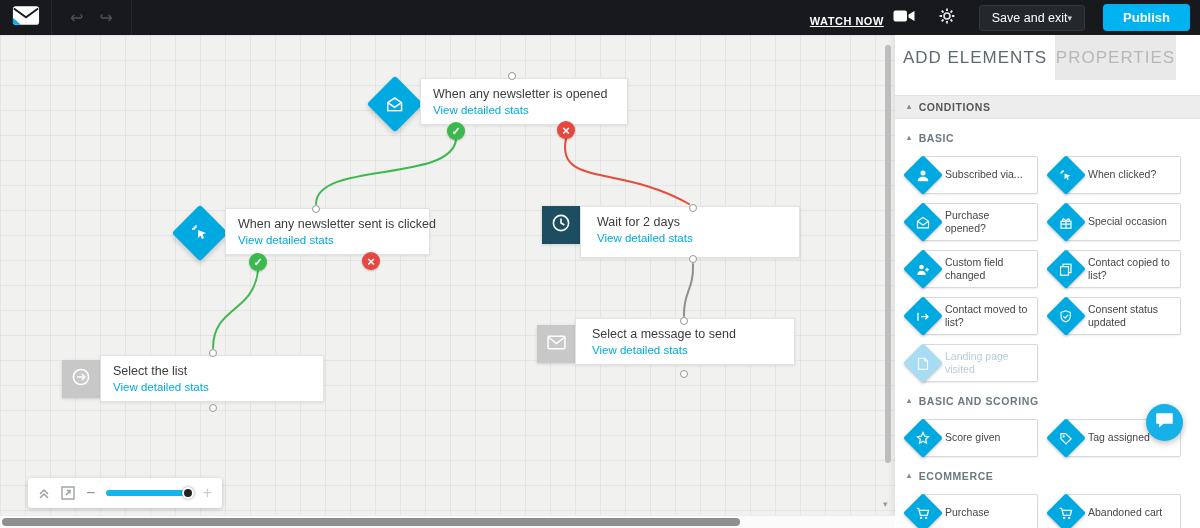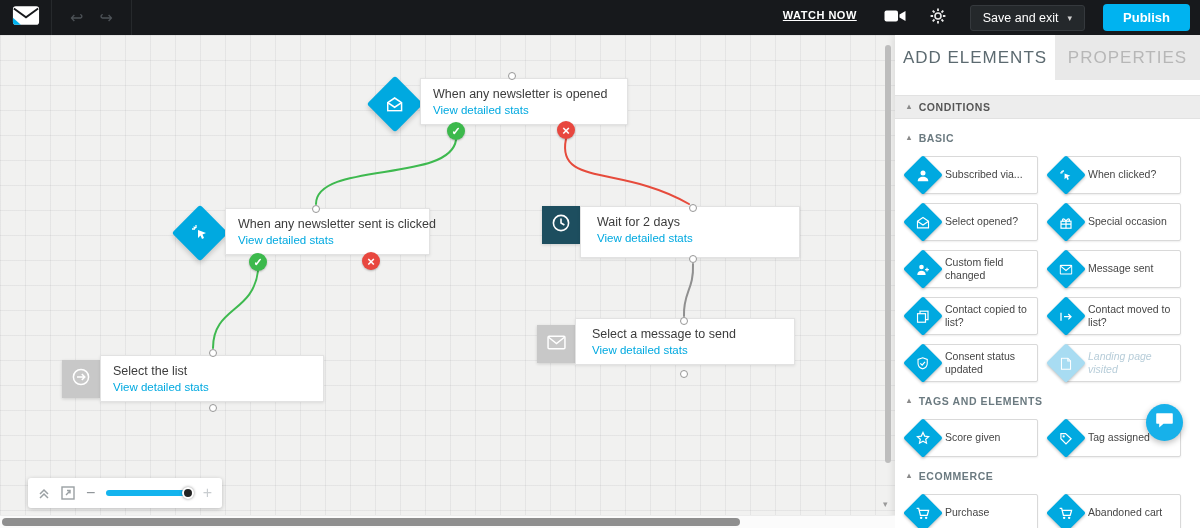--- a/index.html
+++ b/index.html
@@ -7,24 +7,24 @@
     margin: 0; width: 1200px; height: 528px; position: relative;
     font-family: "Liberation Sans", sans-serif; overflow: hidden; background: #fff;
   }
 
   
   .topbar { position: absolute; left:0; top:0; width:1200px; height:35px; background:#17191c; display:flex; align-items:center; z-index:20; }
   .logo { width:52px; height:35px; display:flex; align-items:center; justify-content:center; border-right:1px solid #26292c; cursor:pointer; }
   .history { display:flex; align-items:center; gap:16px; padding:0 18px; height:100%; border-right:1px solid #26292c; }
   .hist-icon { color:#4d5257; font-size:16px; cursor:pointer; }
   .topbar-right { margin-left:auto; display:flex; align-items:center; gap:18px; padding-right:10px; }
-  .watch-group { display:flex; align-items:flex-start; gap:27px; cursor:pointer; }
+  .watch-group { display:flex; align-items:flex-end; gap:9px; cursor:pointer; }
   .watch-now { color:#fff; font-size:11px; font-weight:bold; letter-spacing:.5px; text-decoration:underline; }
   .gearbtn { display:flex; cursor:pointer; margin:0 6px; }
-  .save-exit { background:#24282b; color:#fff; font-size:12.5px; padding:5px 12px; border-radius:3px; border:1px solid #35393d; display:flex; gap:9px; align-items:center; cursor:pointer; }
+  .save-exit { background:#24282b; color:#fff; font-size:12.5px; padding:5px 12px; border-radius:3px; border:1px solid #35393d; display:flex; align-items:center; cursor:pointer; }
   .caret { font-size:9px; color:#cfcfcf; }
   .publish { background:#00b3f0; color:#fff; font-size:13px; font-weight:bold; padding:6px 20px; border-radius:4px; border:none; cursor:pointer; }
 
   
   .canvas { position:absolute; left:0; top:35px; width:1008px; height:493px; background:#f1f1f0;
     background-image:
       linear-gradient(to right, rgba(125,125,125,.10) 1px, transparent 1px),
       linear-gradient(to bottom, rgba(125,125,125,.10) 1px, transparent 1px);
     background-size:25px 25px; overflow:hidden; }
   .edges { position:absolute; left:0; top:0; z-index:1; pointer-events:none; }
@@ -54,30 +54,30 @@
   .vthumb { position:absolute; left:1px; top:6px; width:6px; height:418px; background:#bdbdbd; border-radius:3px; }
   .vcaret { position:absolute; left:883px; top:464px; color:#9a9a9a; font-size:9px; z-index:5; cursor:pointer; }
   .hscroll { position:absolute; left:0; bottom:0; width:895px; height:13px; background:#fbfbfb; border-top:1px solid #ececec; z-index:5; cursor:pointer; }
   .hthumb { position:absolute; left:2px; top:2px; width:738px; height:8px; background:#8f8f8f; border-radius:4px; cursor:pointer; }
 
   
   .sidebar { position:absolute; left:895px; top:35px; width:305px; height:493px; background:#fff; box-shadow:-3px 0 6px rgba(0,0,0,.07); overflow:hidden; z-index:4; }
   .tabs { display:flex; height:45px; }
   .tab { display:flex; align-items:center; justify-content:center; font-size:17px; letter-spacing:1px; cursor:pointer; }
   .tab-active { width:160px; background:#fff; color:#5c6a70; }
-  .tab-inactive { width:145px; background:#e9e9e9; color:#b7b7b7; }
+  .tab-inactive { width:121px; background:#e9e9e9; color:#b7b7b7; }
   .spacer { height:15px; }
   .cond-bar { height:24px; background:#ededed; border-top:1px solid #e2e2e2; border-bottom:1px solid #e2e2e2; display:flex; align-items:center; gap:7px; padding-left:12px; font-size:10.5px; color:#565656; letter-spacing:.6px; font-weight:bold; cursor:pointer; }
   .tri { color:#8a8a8a; font-size:8px; line-height:1; }
   .group-header { display:flex; align-items:center; gap:7px; padding-left:12px; font-size:10.5px; color:#6b7a80; letter-spacing:.6px; font-weight:bold; height:20px; margin-top:9px; cursor:pointer; }
   .tiles { display:grid; grid-template-columns:143px 143px; row-gap:9px; padding-left:12px; margin-top:8px; }
   .tile { position:relative; margin-left:15px; width:116px; height:38px; background:#fff; border:1px solid #d9d9d9; border-radius:2px; box-shadow:0 1px 2px rgba(0,0,0,.07); display:flex; align-items:center; padding:2px 4px 2px 22px; font-size:10.5px; color:#454545; line-height:1.25; cursor:pointer; }
   .tile-d { position:absolute; left:-14px; top:4px; width:28px; height:28px; background:#00a9e0; transform:rotate(45deg); border-radius:2px; box-shadow:1px 1px 3px rgba(0,0,0,.25); display:flex; align-items:center; justify-content:center; }
   .tile-d .g { transform:rotate(-45deg); display:flex; }
-  .tile.disabled { color:#b7cdd9;font-style:italic; }
+  .tile.disabled { color:#b7cdd9; }
   .tile.disabled .tile-d { background:#a8dcf2; }
 
   .chat { position:absolute; left:1146px; top:404px; width:37px; height:37px; border-radius:50%; background:#17b1ea; display:flex; align-items:center; justify-content:center; box-shadow:0 2px 6px rgba(0,0,0,.28); z-index:30; cursor:pointer; }
 </style>
 </head>
 <body>
 
 <div class="topbar">
   <div class="logo">
     <span>
@@ -284,21 +284,21 @@
     </div>
     <div class="tile">
       <span class="tile-d">
           <span class="g">
         <svg width="13" height="13" viewBox="0 0 14 13">
               <path d="M1 5l6-4 6 4v7H1z" fill="none" stroke="#fff" stroke-width="1.3"></path>
               <path d="M1 5l6 4 6-4" fill="none" stroke="#fff" stroke-width="1.3"></path>
             </svg>
       </span>
         </span>
-      <span>Select opened?</span>
+      <span>Purchase opened?</span>
     </div>
     <div class="tile">
       <span class="tile-d">
           <span class="g">
         <svg width="13" height="13" viewBox="0 0 13 13">
               <rect x="1.5" y="5" width="10" height="7" fill="none" stroke="#fff" stroke-width="1.2"></rect>
               <path d="M6.5 5v7M1.5 8h10M4 5C2.6 5 2.6 2.6 4 2.6S6.5 5 6.5 5M9 5c1.4 0 1.4-2.4 0-2.4S6.5 5 6.5 5" fill="none" stroke="#fff" stroke-width="1.2"></path>
             </svg>
       </span>
         </span>
@@ -312,31 +312,20 @@
               <path d="M0.8 11.8c0-2.8 2-4.2 4.2-4.2s4.2 1.4 4.2 4.2z" fill="#fff"></path>
               <path d="M8.6 6.4h3.8M10.5 4.5v3.8" stroke="#fff" stroke-width="1.2"></path>
             </svg>
       </span>
         </span>
       <span>Custom field changed</span>
     </div>
     <div class="tile">
       <span class="tile-d">
           <span class="g">
-        <svg width="13" height="11" viewBox="0 0 18 14">
-              <rect x="1" y="1" width="16" height="12" rx="1" fill="none" stroke="#fff" stroke-width="1.6"></rect>
-              <path d="M1.5 2l7.5 6 7.5-6" fill="none" stroke="#fff" stroke-width="1.6"></path>
-            </svg>
-      </span>
-        </span>
-      <span>Message sent</span>
-    </div>
-    <div class="tile">
-      <span class="tile-d">
-          <span class="g">
         <svg width="13" height="13" viewBox="0 0 13 13">
               <rect x="1" y="3.5" width="8" height="8.5" fill="none" stroke="#fff" stroke-width="1.2"></rect>
               <path d="M3.5 3.5V1h8v8.5H9" fill="none" stroke="#fff" stroke-width="1.2"></path>
             </svg>
       </span>
         </span>
       <span>Contact copied to list?</span>
     </div>
     <div class="tile">
       <span class="tile-d">
@@ -367,21 +356,21 @@
               <path d="M8 1v3h3" fill="none" stroke="#fff" stroke-width="1.2"></path>
             </svg>
       </span>
         </span>
       <span>Landing page visited</span>
     </div>
   </div>
 
   <div class="group-header">
     <span class="tri">▴</span>
-    <span>TAGS AND ELEMENTS</span>
+    <span>BASIC AND SCORING</span>
   </div>
 
   <div class="tiles">
     <div class="tile">
       <span class="tile-d">
           <span class="g">
         <svg width="14" height="14" viewBox="0 0 14 14">
               <path d="M7 1.5l1.7 3.6 3.9.5-2.9 2.7.8 3.9L7 10.3l-3.5 1.9.8-3.9L1.4 5.6l3.9-.5z" fill="none" stroke="#fff" stroke-width="1.2"></path>
             </svg>
       </span>

